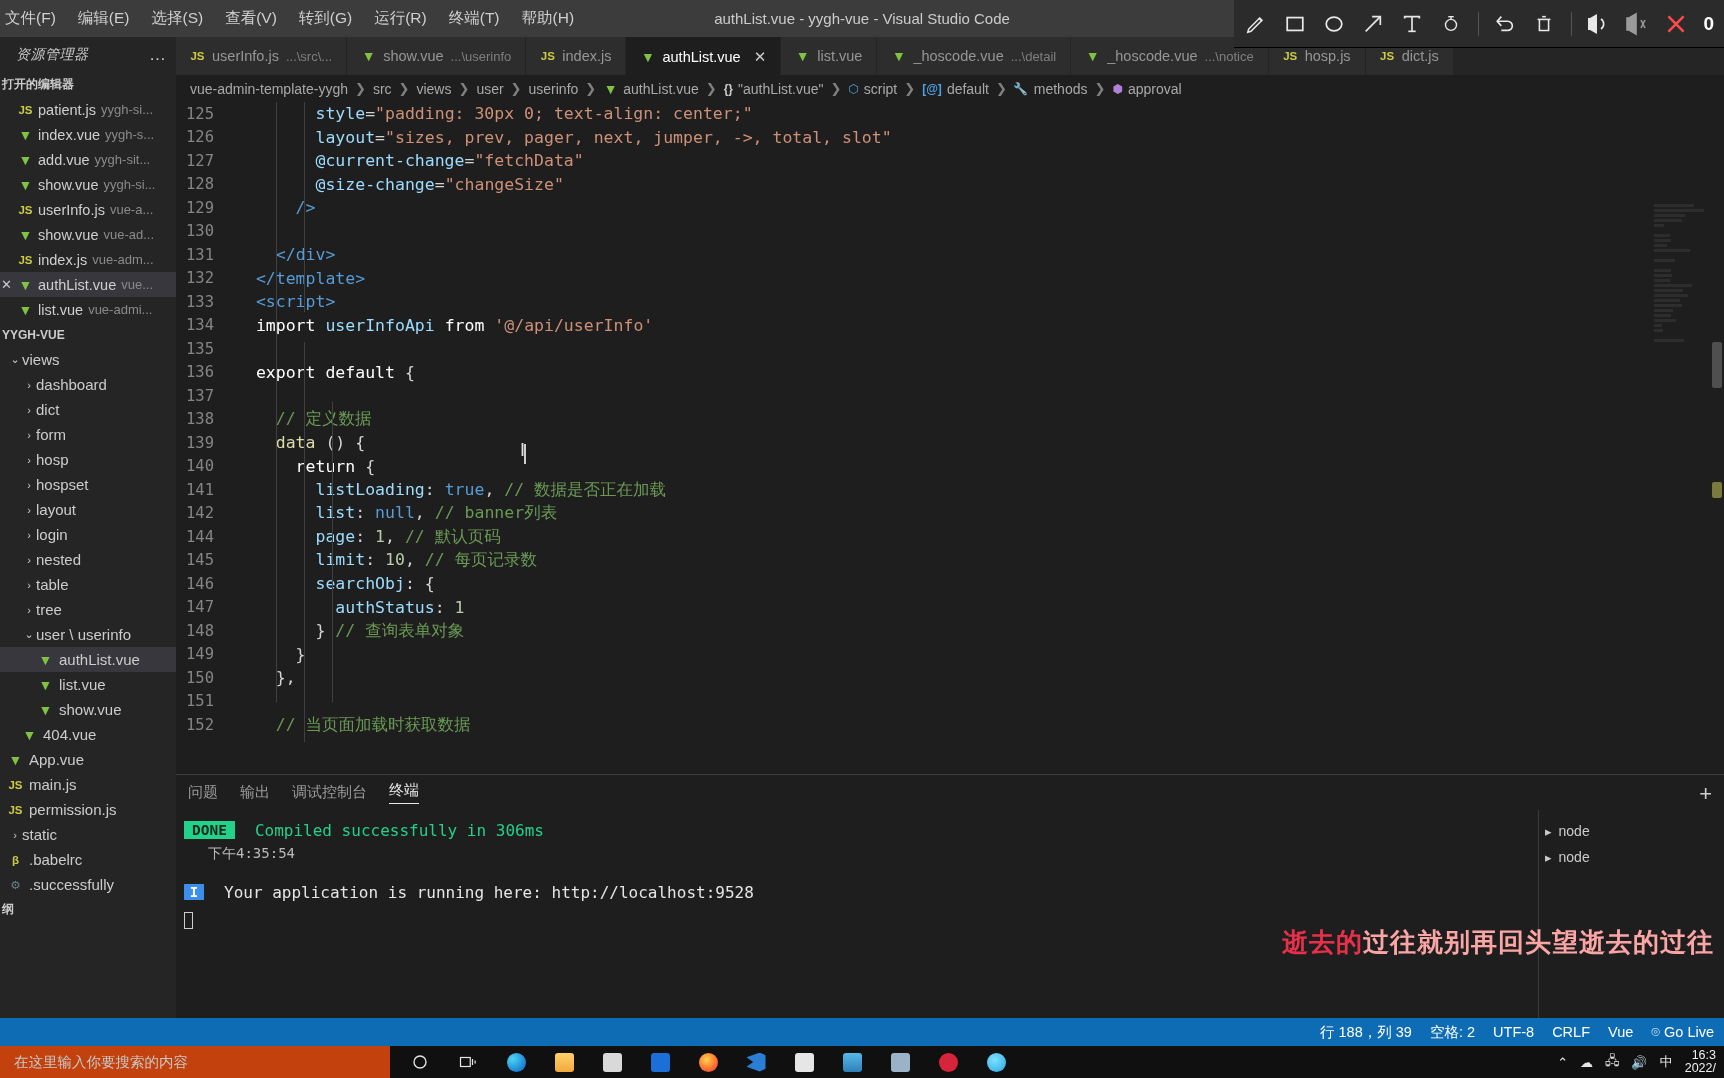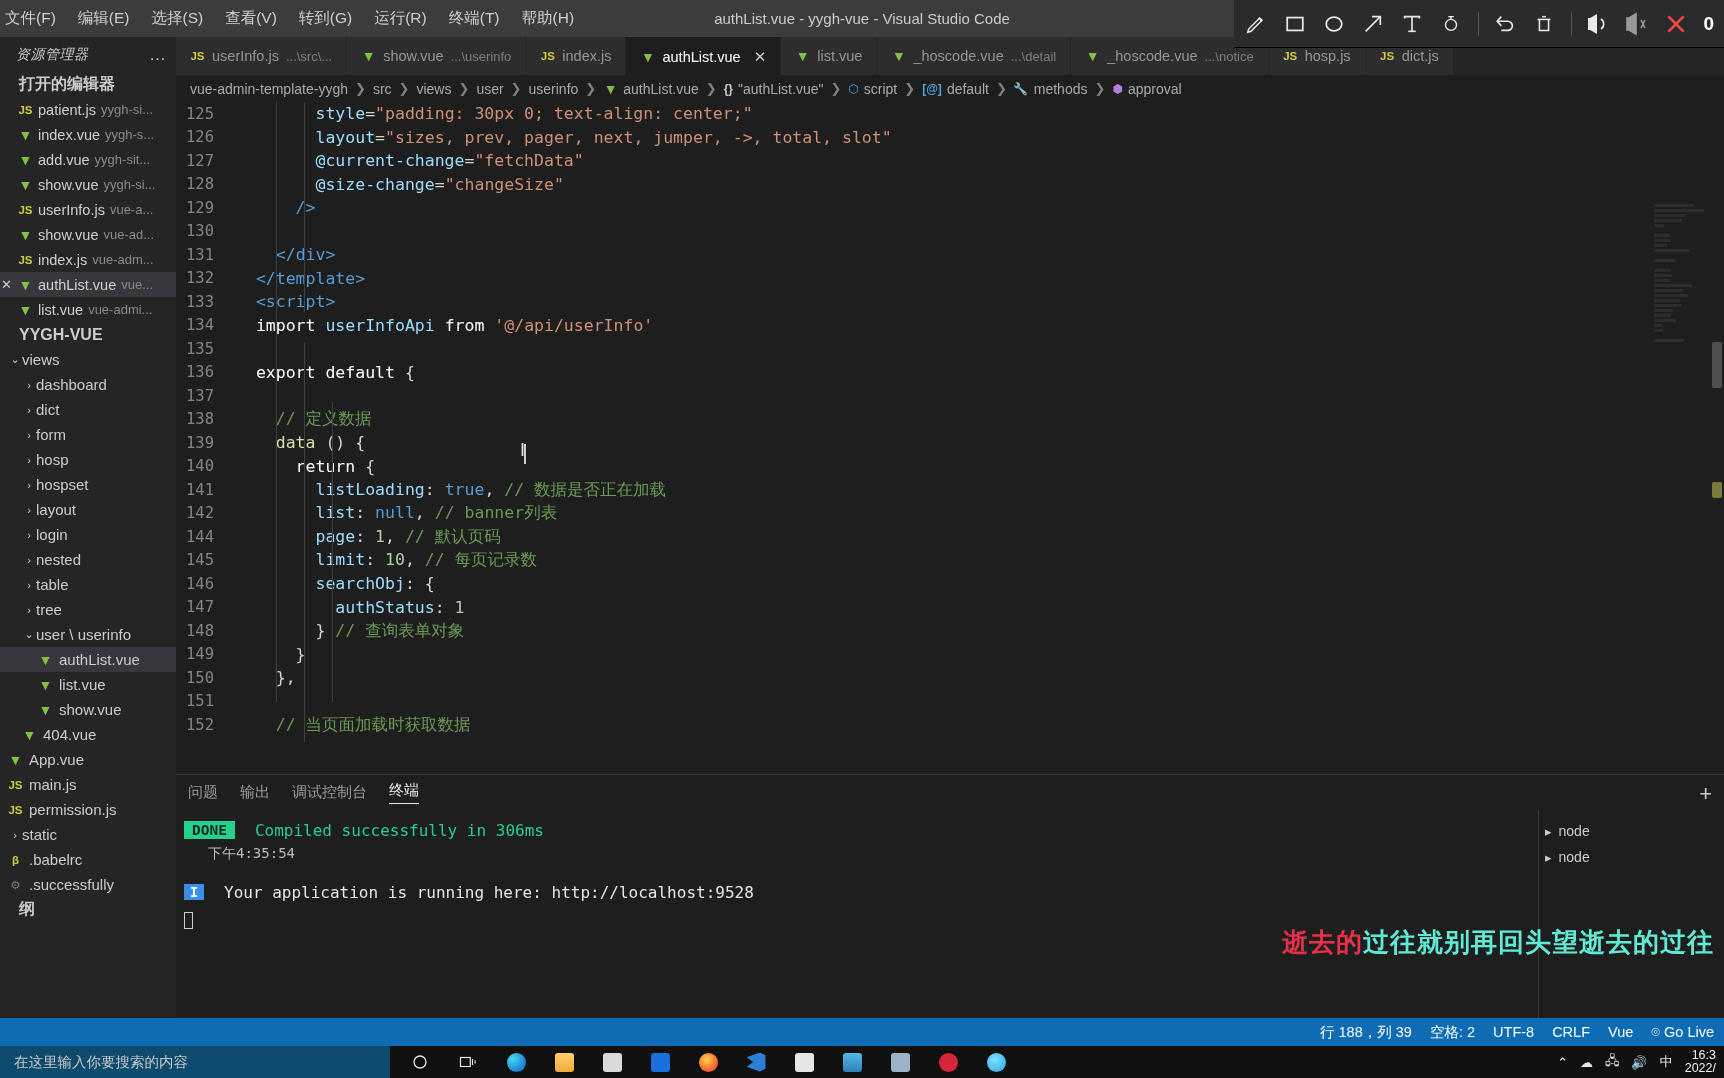--- a/index.html
+++ b/index.html
@@ -41,22 +41,22 @@
   .sidebar {
     position: absolute; left: 0; top: 37px; width: 176px; bottom: 60px;
     background: #252526; color: #cccccc; overflow: hidden;
   }
   .sb-header {
     height: 35px; display: flex; align-items: center; justify-content: space-between;
     padding: 0 8px 0 0; font-size: 14px; color: #cccccc; letter-spacing: .5px;
   }
   .sb-header .dots { color: #cccccc; font-size: 17px; letter-spacing: 2px; }
   .sb-section-title {
-    height: 25px; display: flex; align-items: center; font-size: 16px;
-    font-weight: bold; color: #cccccc; padding-left: 19px;
+    height: 25px; display: flex; align-items: center; font-size: 12px;
+    font-weight: bold; color: #cccccc; padding-left: 2px;
   }
   .sb-row {
     height: 25px; display: flex; align-items: center; gap: 5px;
     font-size: 14.5px; color: #cccccc; padding-left: 10px; white-space: nowrap;
   }
   .sb-row.active { background: #37373d; }
   .sb-row .close-x { color: #cccccc; font-size: 13px; width: 12px; margin-left: -9px; }
   .sb-row .name { color: #cfcfcf; }
   .sb-row .dim { color: #8a8a8a; font-size: 13px; }
   .ico { width: 15px; text-align: center; font-size: 11.5px; font-weight: bold; flex: none; }
@@ -149,39 +149,39 @@
     border-left: 1px solid #3a3a3a; padding: 8px 6px; }
   .pr-row { display: flex; align-items: center; gap: 7px; color: #cccccc; font-size: 14px;
     height: 26px; }
   .pr-ico { color: #cccccc; font-size: 13px; }
   .panel-plus { position: absolute; right: 12px; top: 6px; color: #cccccc; font-size: 22px; }
 
   
   .watermark { position: absolute; right: 10px; bottom: 118px; font-size: 26px;
     font-weight: bold; letter-spacing: 1px; white-space: nowrap; }
   .wm-red { color: #e8304a; }
-  .wm-white { color: #5eead4; }
+  .wm-white { color: #fca5a5; }
 
   
   .statusbar {
     position: absolute; left: 0; bottom: 32px; width: 1724px; height: 28px;
     background: #0d6cb4; display: flex; align-items: center;
     color: #ffffff; font-size: 14.5px;
   }
   .sb-left { display: flex; align-items: center; gap: 10px; padding-left: 8px; }
   .sb-right { margin-left: auto; display: flex; align-items: center; gap: 18px; padding-right: 10px; }
   .sb-item { white-space: nowrap; }
 
   
   .taskbar {
     position: absolute; left: 0; bottom: 0; width: 1724px; height: 32px;
     background: #101010; display: flex; align-items: center;
   }
   .searchbox {
-    width: 390px; height: 32px; background: #0c4a6e; color: #c8c8c8;
+    width: 390px; height: 32px; background: #c2410c; color: #c8c8c8;
     display: flex; align-items: center; padding-left: 14px; font-size: 14.5px;
   }
   .tb-icons { display: flex; align-items: center; gap: 0; padding-left: 6px; }
   .tb-ico { width: 48px; height: 32px; display: flex; align-items: center; justify-content: center; }
   .tb-right { margin-left: auto; display: flex; align-items: center; gap: 12px;
     padding-right: 8px; color: #e6e6e6; font-size: 13px; }
   .tb-clock { display: flex; flex-direction: column; line-height: 1.05; font-size: 12.5px;
     color: #efefef; text-align: right; }
   .sq { width: 19px; height: 19px; border-radius: 3px; }
 </style>

